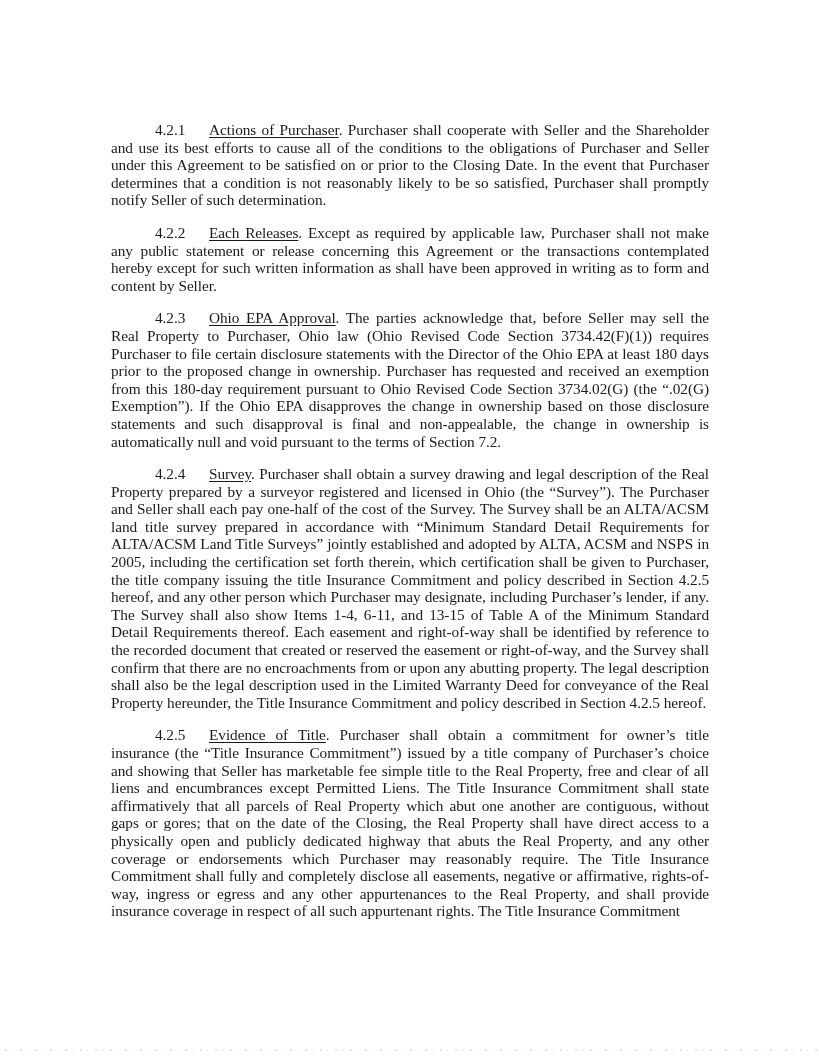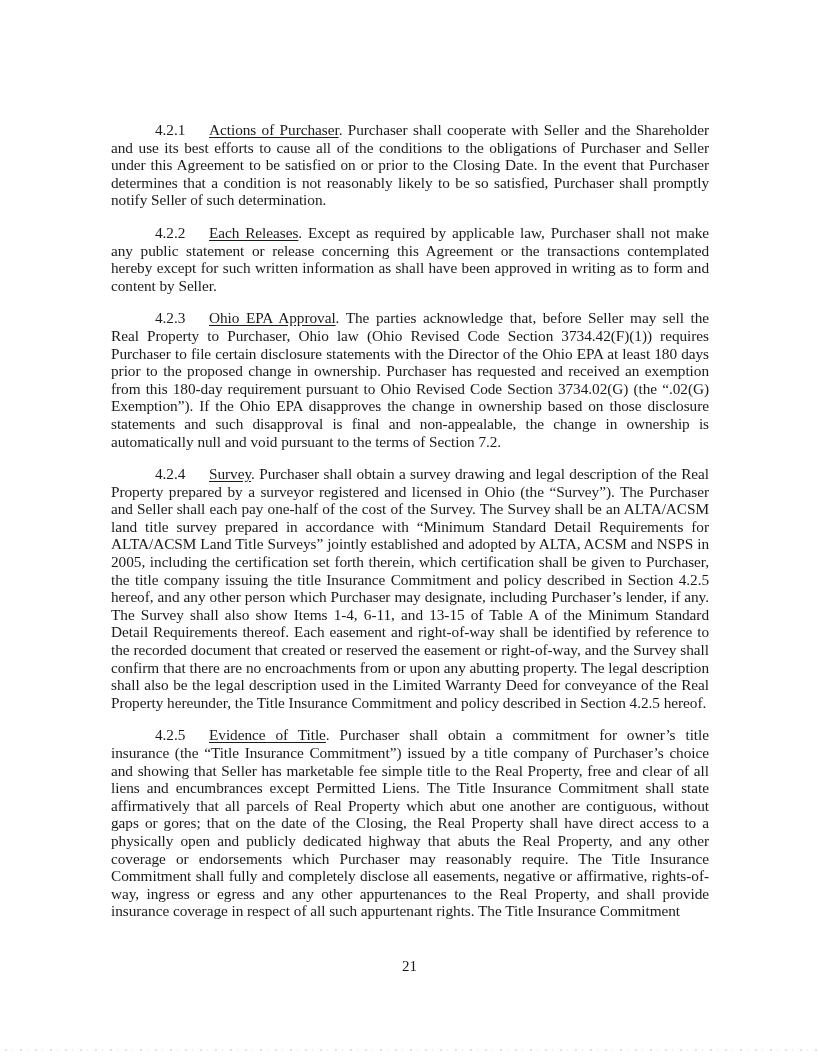--- a/index.html
+++ b/index.html
@@ -75,16 +75,15 @@
     <p class="para"><span class="num">4.2.2</span><span class="heading">Each Releases</span><span>. Except as required by applicable law, Purchaser shall not make any public statement or release concerning this Agreement or the transactions contemplated hereby except for such written information as shall have been approved in writing as to form and content by Seller.</span></p>
 
     <p class="para"><span class="num">4.2.3</span><span class="heading">Ohio EPA Approval</span><span>. The parties acknowledge that, before Seller may sell the Real Property to Purchaser, Ohio law (Ohio Revised Code Section 3734.42(F)(1)) requires Purchaser to file certain disclosure statements with the Director of the Ohio EPA at least 180 days prior to the proposed change in ownership.  Purchaser has requested and received an exemption from this 180-day requirement pursuant to Ohio Revised Code Section 3734.02(G) (the “.02(G) Exemption”).  If the Ohio EPA disapproves the change in ownership based on those disclosure statements and such disapproval is final and non-appealable, the change in ownership is automatically null and void pursuant to the terms of Section 7.2.</span></p>
 
     <p class="para"><span class="num">4.2.4</span><span class="heading">Survey</span><span>. Purchaser shall obtain a survey drawing and legal description of the Real Property prepared by a surveyor registered and licensed in Ohio (the “Survey”).  The Purchaser and Seller shall each pay one-half of the cost of the Survey.  The Survey shall be an ALTA/ACSM land title survey prepared in accordance with “Minimum Standard Detail Requirements for ALTA/ACSM Land Title Surveys” jointly established and adopted by ALTA, ACSM and NSPS in 2005, including the certification set forth therein, which certification shall be given to Purchaser, the title company issuing the title Insurance Commitment and policy described in Section 4.2.5 hereof, and any other person which Purchaser may designate, including Purchaser’s lender, if any.  The Survey shall also show Items 1-4, 6-11, and 13-15 of Table A of the Minimum Standard Detail Requirements thereof.  Each easement and right-of-way shall be identified by reference to the recorded document that created or reserved the easement or right-of-way, and the Survey shall confirm that there are no encroachments from or upon any abutting property.  The legal description shall also be the legal description used in the Limited Warranty Deed for conveyance of the Real Property hereunder, the Title Insurance Commitment and policy described in Section 4.2.5 hereof.</span></p>
 
     <p class="para"><span class="num">4.2.5</span><span class="heading">Evidence of Title</span><span>. Purchaser shall obtain a commitment for owner’s title insurance (the “Title Insurance Commitment”) issued by a title company of Purchaser’s choice and showing that Seller has marketable fee simple title to the Real Property, free and clear of all liens and encumbrances except Permitted Liens.  The Title Insurance Commitment shall state affirmatively that all parcels of Real Property which abut one another are contiguous, without gaps or gores; that on the date of the Closing, the Real Property shall have direct access to a physically open and publicly dedicated highway that abuts the Real Property, and any other coverage or endorsements which Purchaser may reasonably require.  The Title Insurance Commitment shall fully and completely disclose all easements, negative or affirmative, rights-of-way, ingress or egress and any other appurtenances to the Real Property, and shall provide insurance coverage in respect of all such appurtenant rights.  The Title Insurance Commitment</span></p>
 
   </div>
 
-  <div class="page-number">21</div>
 
   <div class="scan-noise"></div>
 </div>
 
 </body></html>

